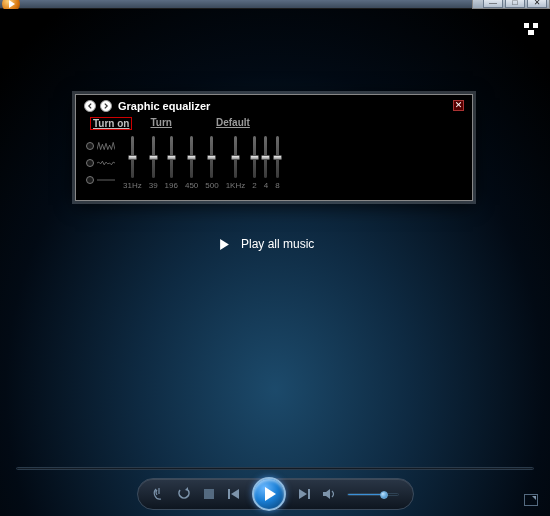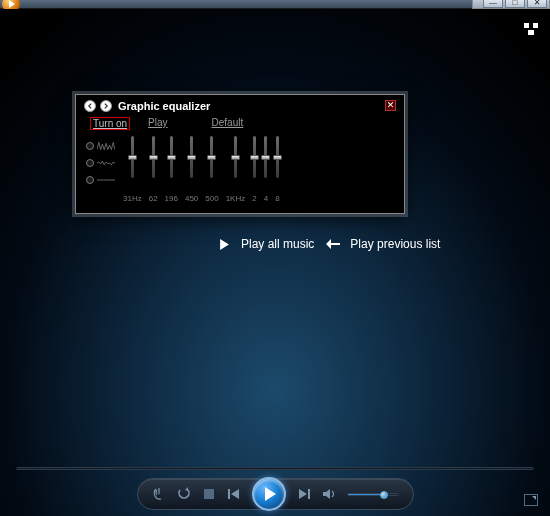--- a/index.html
+++ b/index.html
@@ -70,21 +70,21 @@
     content:""; position:absolute; background:#fff;
   }
   .switch-view::before{ top:0;left:0;width:5px;height:5px; }
   .switch-view::after{ top:0;right:0;width:5px;height:5px; }
   .switch-view span{ position:absolute;bottom:0;left:4px;width:6px;height:5px;background:#fff; }
 
   
   .eq-panel {
     position: absolute;
     top: 85px; left: 75px;
-    width: 330px;
+    width: 398px;
     background: #000;
     border: 1px solid #888;
     box-shadow: 0 0 0 3px rgba(200,210,225,0.25), 0 4px 18px rgba(0,0,0,0.8);
     padding: 5px 8px 8px 8px;
   }
   .eq-header {
     display: flex; align-items: center; gap: 4px;
     position: relative;
     margin-bottom: 3px;
   }
@@ -101,33 +101,34 @@
     width: 11px; height: 11px;
     border: 1px solid #a33;
     background: #500;
     color:#fff;
     font-size:9px; line-height:9px; text-align:center;
   }
   .eq-links {
     display: flex; gap: 18px;
     padding: 2px 0 4px 6px;
     font-size: 10px;
+    font-weight: bold;
   }
   .eq-link { color: #9a9a9a; text-decoration: underline; cursor: pointer;}
   .eq-link.highlight { border: 1px solid #c00; padding: 0 2px; color:#bfbfbf;}
   .eq-body { display:flex; gap:8px; padding:2px 4px 2px 2px;}
   .presets { display:flex; flex-direction:column; gap:5px; padding-top:4px;}
   .preset-row { display:flex; align-items:center; gap:3px;}
   .radio {
     width:8px;height:8px;border-radius:50%;
     border:1px solid #777; background:#1a1a1a;
   }
   .wave { width:18px;height:12px;}
   .sliders { display:flex; gap:7px; align-items:flex-end;}
-  .band { display:flex; flex-direction:column; align-items:center; gap:16px;}
+  .band { display:flex; flex-direction:column; align-items:center; gap:3px;}
   .track {
     width:3px; height:42px;
     background: linear-gradient(#6a6a6a,#3a3a3a);
     border-radius:2px;
     position:relative;
   }
   .thumb {
     position:absolute;
     left:-3px;
     width:9px;height:5px;
@@ -135,21 +136,21 @@
     border:1px solid #555;
     border-radius:1px;
   }
   .band-label { font-size:8px; color:#787878;}
 
   
   .center-menu {
     position:absolute;
     top: 228px; left: 50%;
     transform: translateX(-58px);
-    display:flex; flex-direction:row; gap:12px;
+    display:flex; flex-direction:column; gap:18px;
   }
   .menu-item { display:flex; align-items:center; gap:10px; cursor:pointer;}
   .menu-icon { width:14px; display:flex; justify-content:center;}
   .menu-text { font-size:12px; color:#fff;}
 
   
   .seekbar-wrap {
     position:absolute;
     bottom: 44px; left: 16px; right: 16px;
     height: 5px;
@@ -252,21 +253,21 @@
       <div class="nav-btn">
         <svg viewBox="0 0 10 10">
             <path d="M3 1 L7 5 L3 9" fill="none" stroke="#333" stroke-width="2"></path>
           </svg>
       </div>
       <span class="eq-title">Graphic equalizer</span>
       <div class="eq-close">✕</div>
     </div>
     <div class="eq-links">
       <span class="eq-link highlight">Turn on</span>
-      <span class="eq-link">Play</span>
+      <span class="eq-link">Turn</span>
       <span class="eq-link" style="margin-left:26px">Default</span>
     </div>
     <div class="eq-body">
       <div class="presets">
         <div class="preset-row">
           <div class="radio"></div>
           <svg class="wave" viewBox="0 0 20 12">
               <path d="M0 10 L2 2 L4 10 L6 4 L8 10 L10 3 L12 10 L14 5 L16 10 L18 2 L20 10" fill="none" stroke="#888" stroke-width="0.8"></path>
             </svg>
         </div>
@@ -287,21 +288,21 @@
           <div class="band">
             <div class="track">
               <div class="thumb" style="top: 18.5px;"></div>
             </div>
             <div class="band-label">31Hz</div>
           </div>
           <div class="band">
             <div class="track">
               <div class="thumb" style="top: 18.5px;"></div>
             </div>
-            <div class="band-label">62</div>
+            <div class="band-label">39</div>
           </div>
           <div class="band">
             <div class="track">
               <div class="thumb" style="top: 18.5px;"></div>
             </div>
             <div class="band-label">196</div>
           </div>
           <div class="band">
             <div class="track">
               <div class="thumb" style="top: 18.5px;"></div>
@@ -344,28 +345,20 @@
 
   <div class="center-menu">
     <div class="menu-item">
       <span class="menu-icon">
         <svg width="11" height="11" viewBox="0 0 10 10">
             <path d="M1 0 L9 5 L1 10 Z" fill="#fff"></path>
           </svg>
       </span>
       <span class="menu-text">Play all music</span>
     </div>
-    <div class="menu-item">
-      <span class="menu-icon">
-        <svg width="14" height="10" viewBox="0 0 14 10">
-            <path d="M5 0 L0 5 L5 10 L5 6 L14 6 L14 4 L5 4 Z" fill="#fff"></path>
-          </svg>
-      </span>
-      <span class="menu-text">Play previous list</span>
-    </div>
   </div>
 
   <div class="seekbar-wrap">
     <div class="seekbar"></div>
   </div>
 
   <div class="transport">
     <div class="transport-inner">
       <div class="tbtn">
         <svg viewBox="0 0 14 14">

